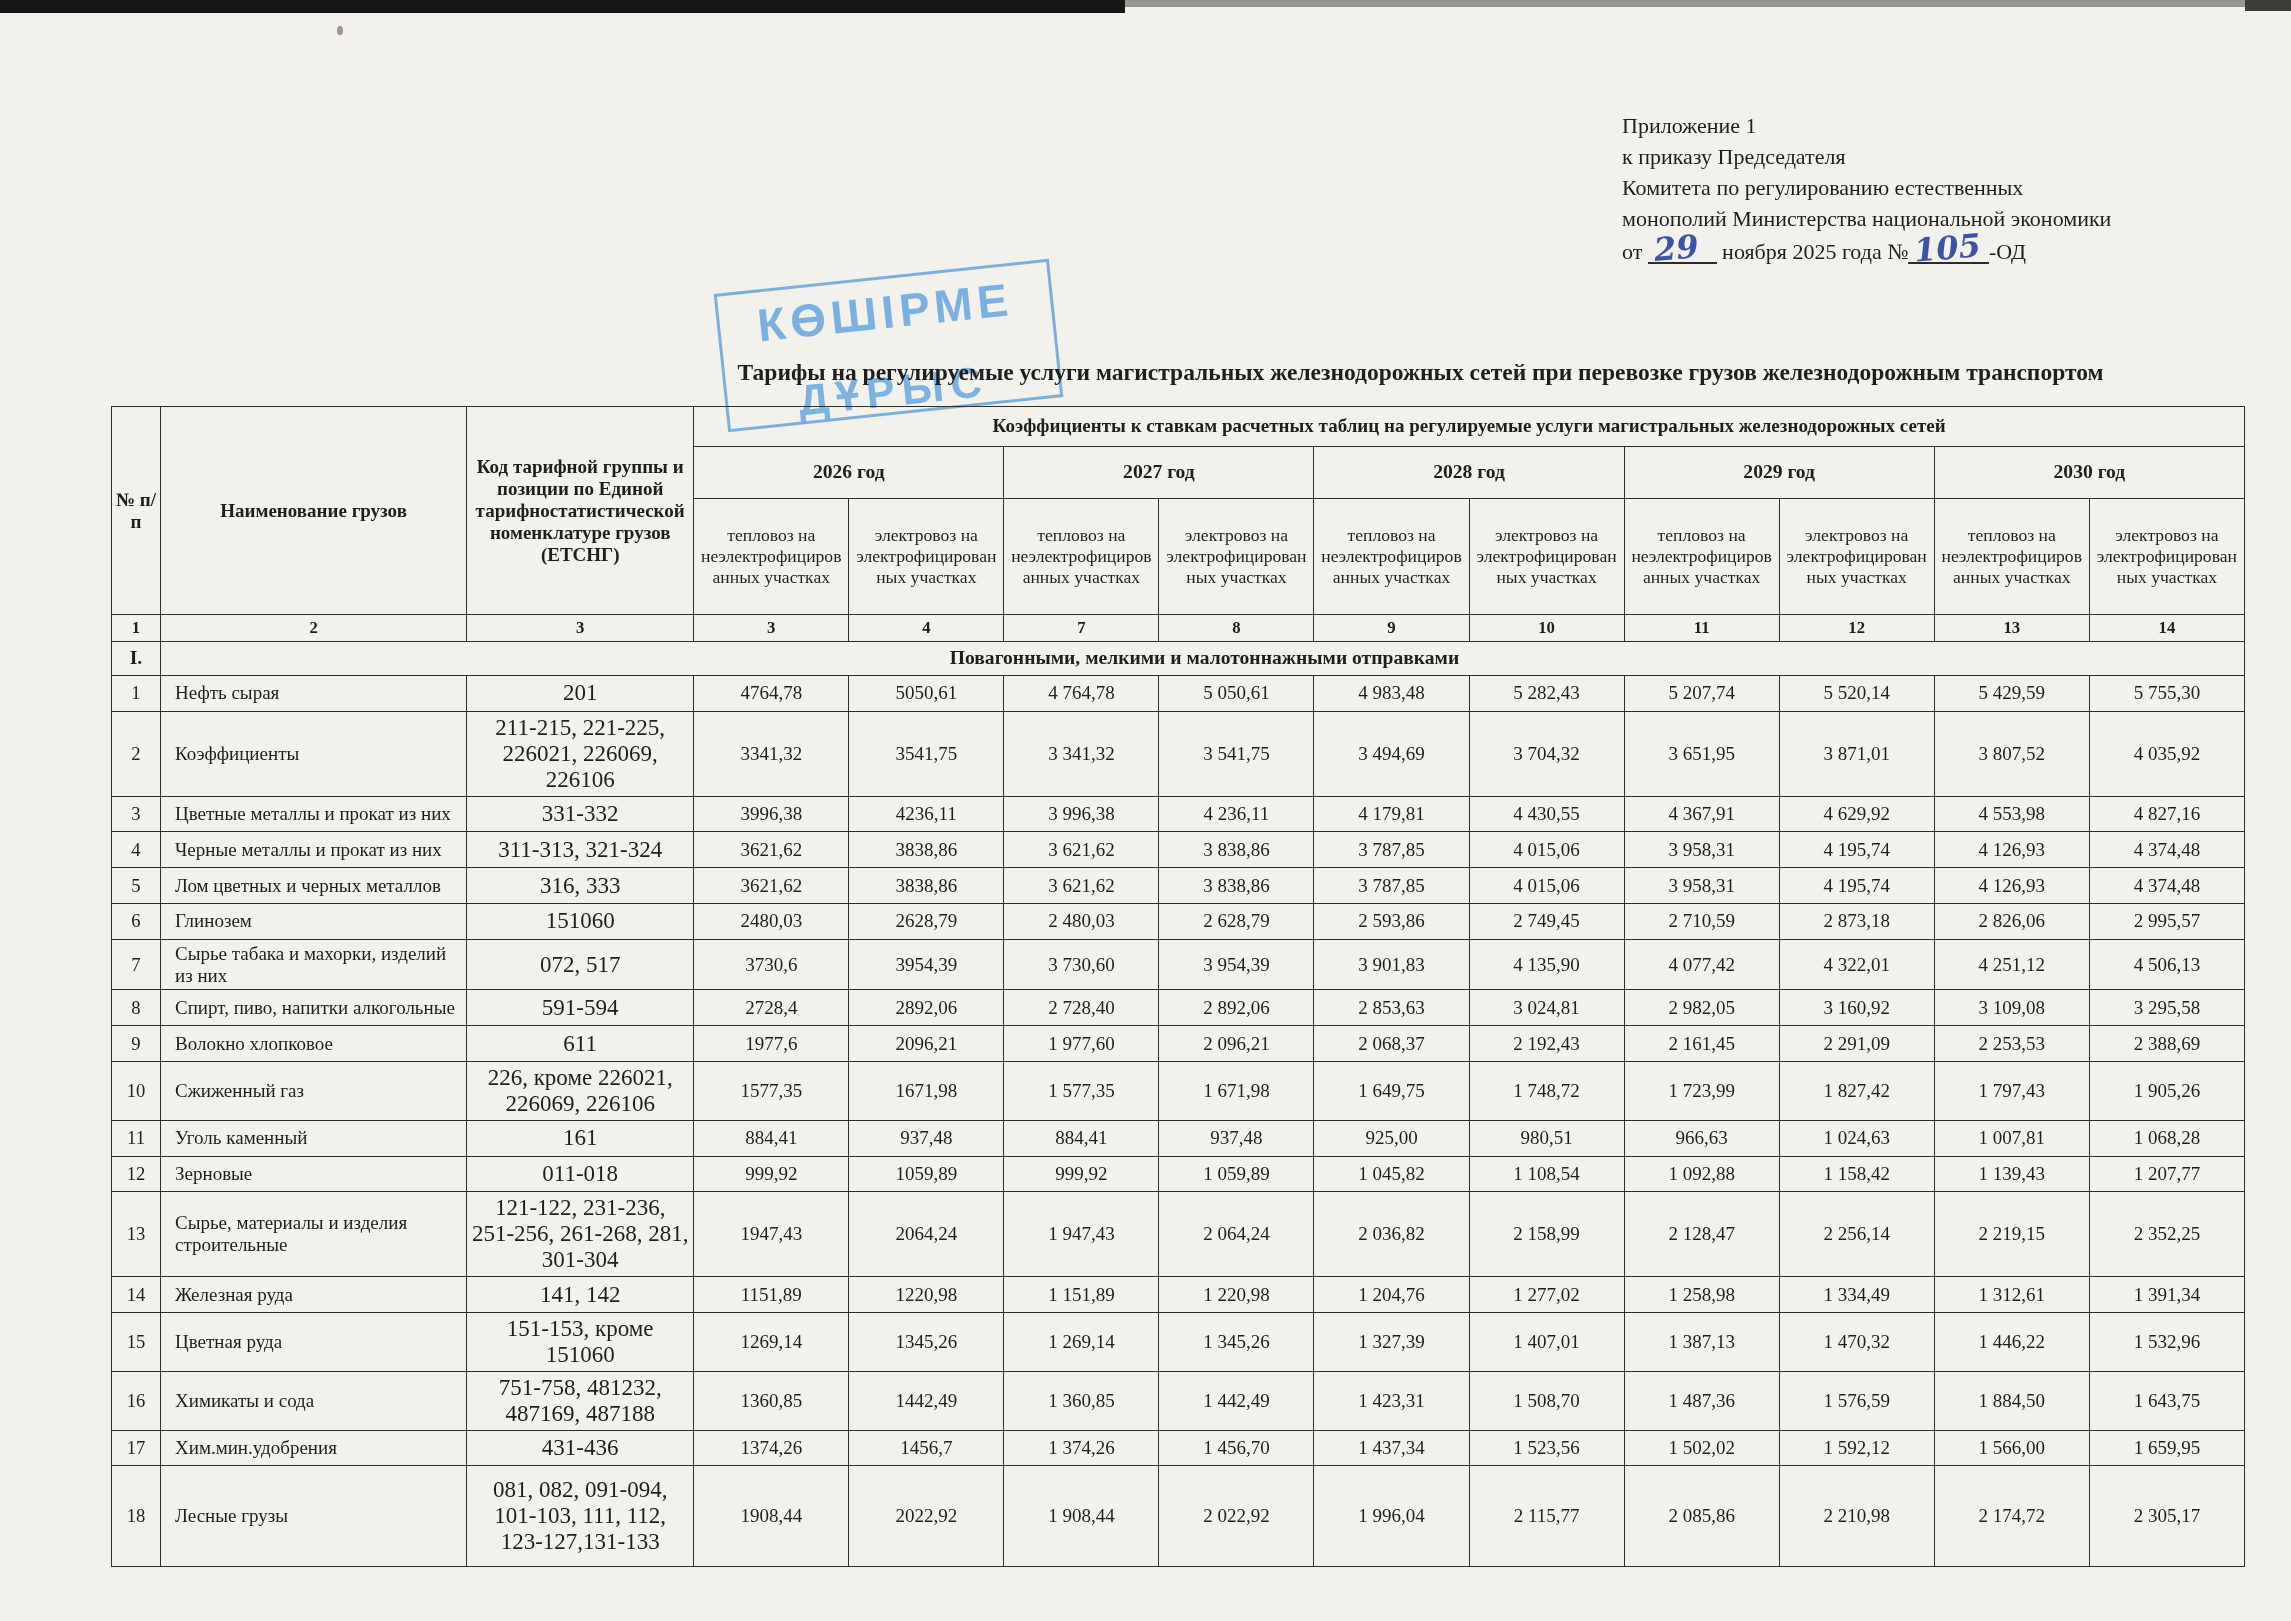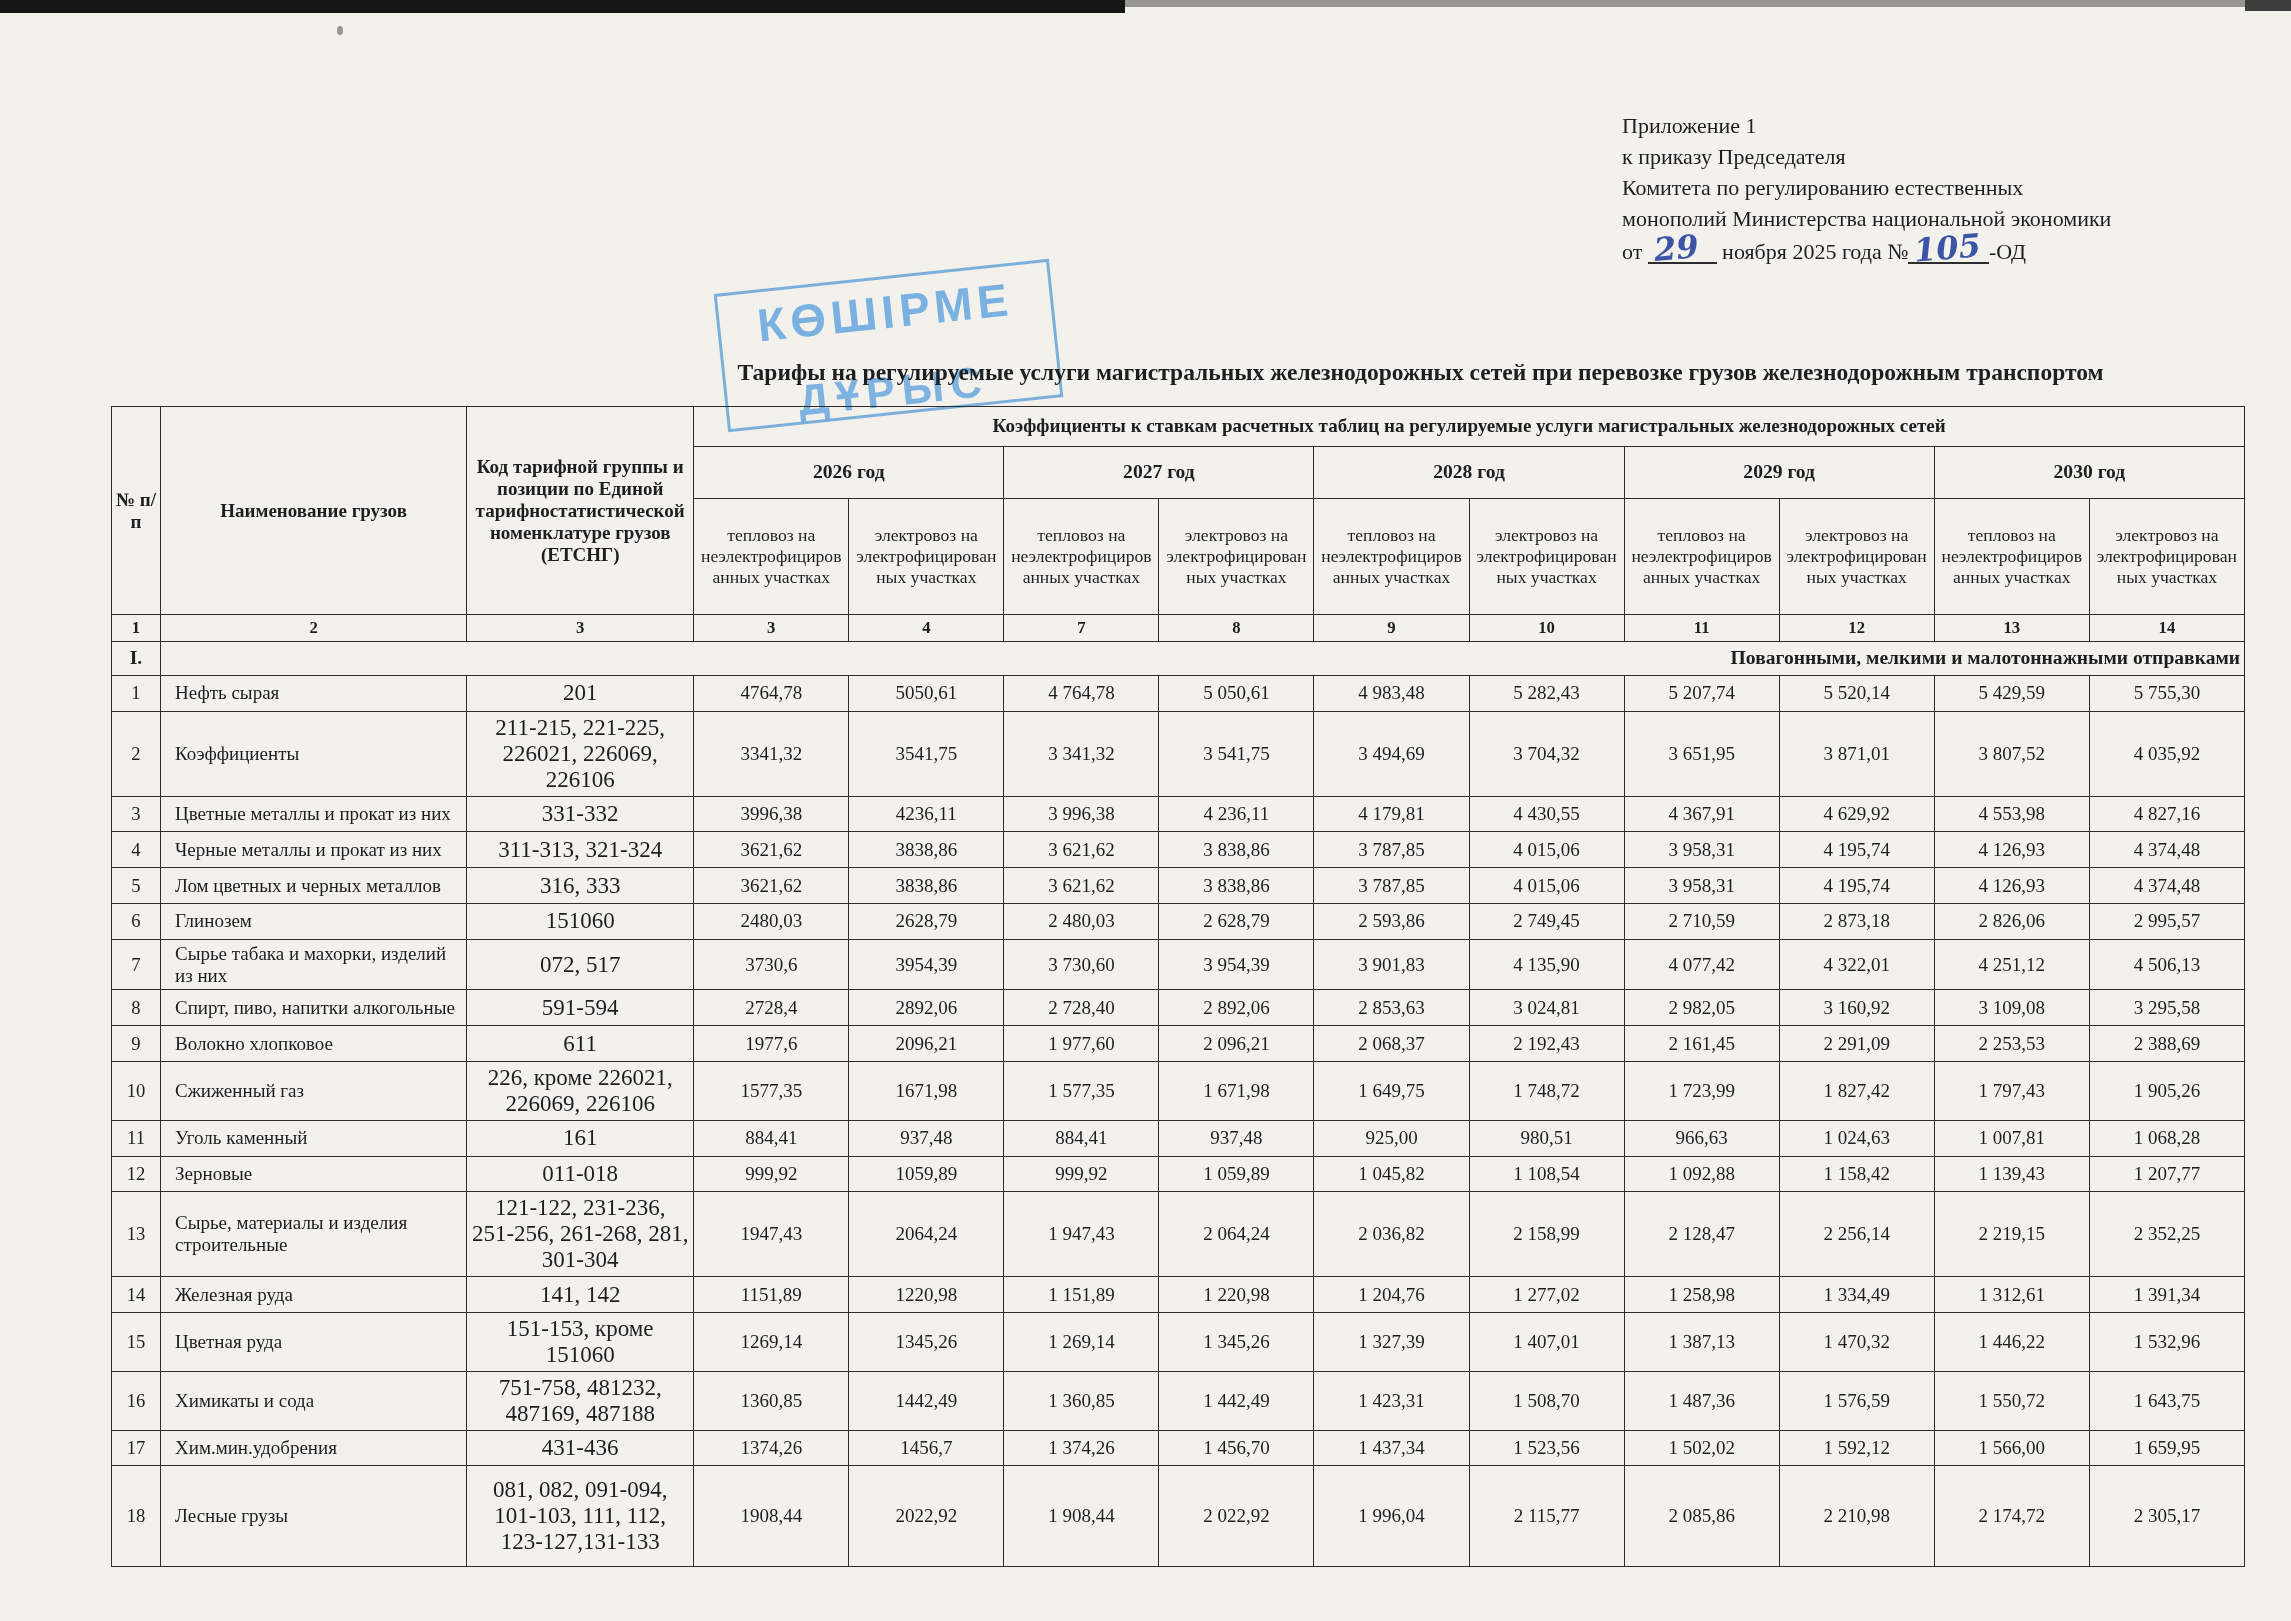--- a/index.html
+++ b/index.html
@@ -54,21 +54,21 @@
     border:1.6px solid #2d2d2b;
     padding:2.9px 3.9px;text-align:center;vertical-align:middle;
     overflow-wrap:anywhere;
   }
   th.h-main{font-weight:bold;font-size:19px;padding:5.9px 5.9px;}
   th.h-coeff{font-weight:bold;font-size:19px;height:33px;}
   th.h-year{font-weight:bold;font-size:19.6px;height:45px;}
   th.h-sub{font-weight:normal;font-size:17.6px;height:110px;padding:2px 2px;}
   tr.num-row td{font-weight:bold;font-size:16.7px;height:23.5px;padding:1px;}
   tr.section-row td{font-weight:bold;font-size:19.6px;height:27.4px;}
-  tr.section-row td.sec-label{text-align:right;padding-left:7.8px;}
+  tr.section-row td.sec-label{text-align:center;padding-left:7.8px;}
   tr.data-row td{font-size:19px;height:29px;}
   tr.data-row td.c-num{font-size:18.6px;}
   tr.data-row td.c-name{text-align:left;padding-left:14px;padding-right:3.9px;}
   tr.data-row td.c-code{font-size:23px;}
   #rows tr:nth-child(13) td{height:71px;}
   #rows tr:last-child td{height:94px;}
 </style>
 </head>
 <body>
 
@@ -389,21 +389,21 @@
     <td class="c-name">Химикаты и сода</td>
     <td class="c-code">751-758, 481232, 487169, 487188</td>
     <td class="c-val">1360,85</td>
     <td class="c-val">1442,49</td>
     <td class="c-val">1 360,85</td>
     <td class="c-val">1 442,49</td>
     <td class="c-val">1 423,31</td>
     <td class="c-val">1 508,70</td>
     <td class="c-val">1 487,36</td>
     <td class="c-val">1 576,59</td>
-    <td class="c-val">1 550,72</td>
+    <td class="c-val">1 884,50</td>
     <td class="c-val">1 643,75</td>
   </tr>
       <tr class="data-row">
     <td class="c-num">17</td>
     <td class="c-name">Хим.мин.удобрения</td>
     <td class="c-code">431-436</td>
     <td class="c-val">1374,26</td>
     <td class="c-val">1456,7</td>
     <td class="c-val">1 374,26</td>
     <td class="c-val">1 456,70</td>

